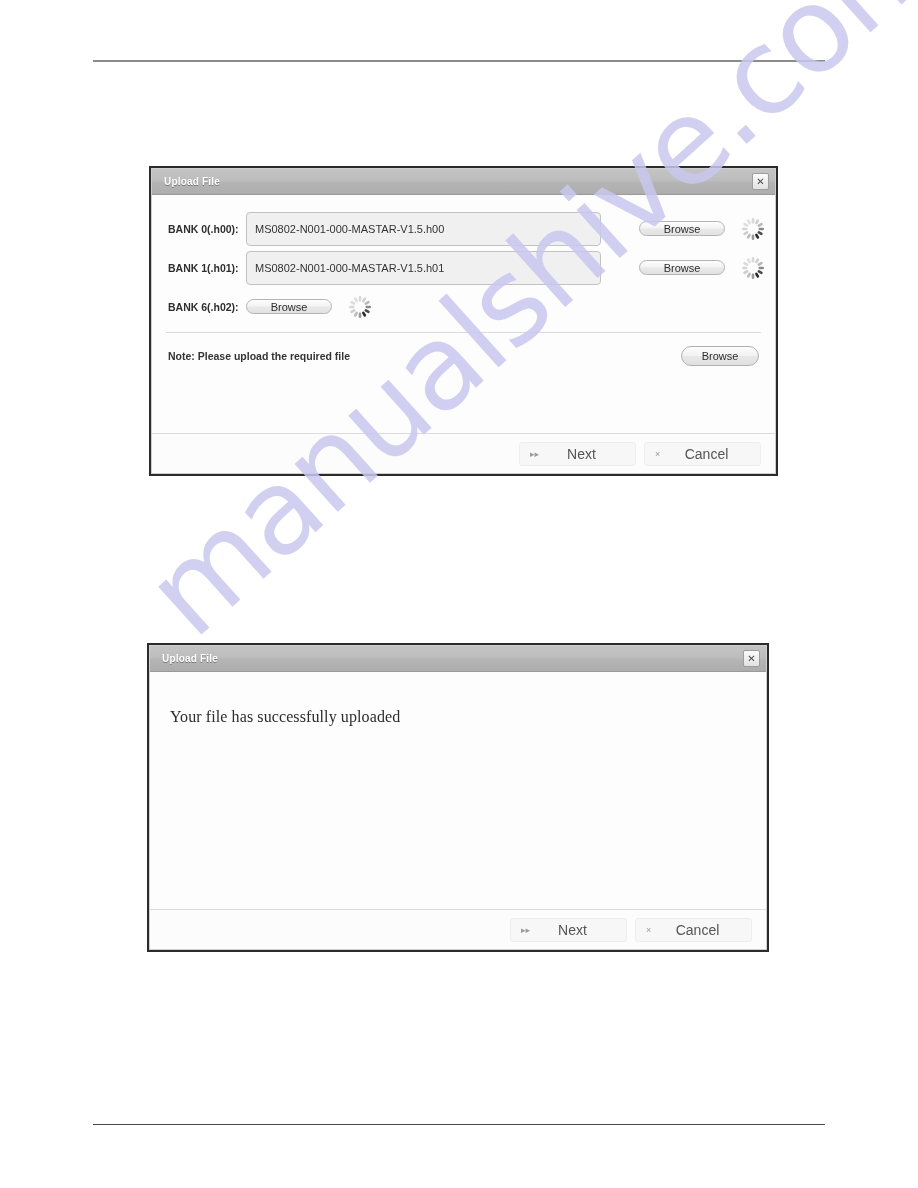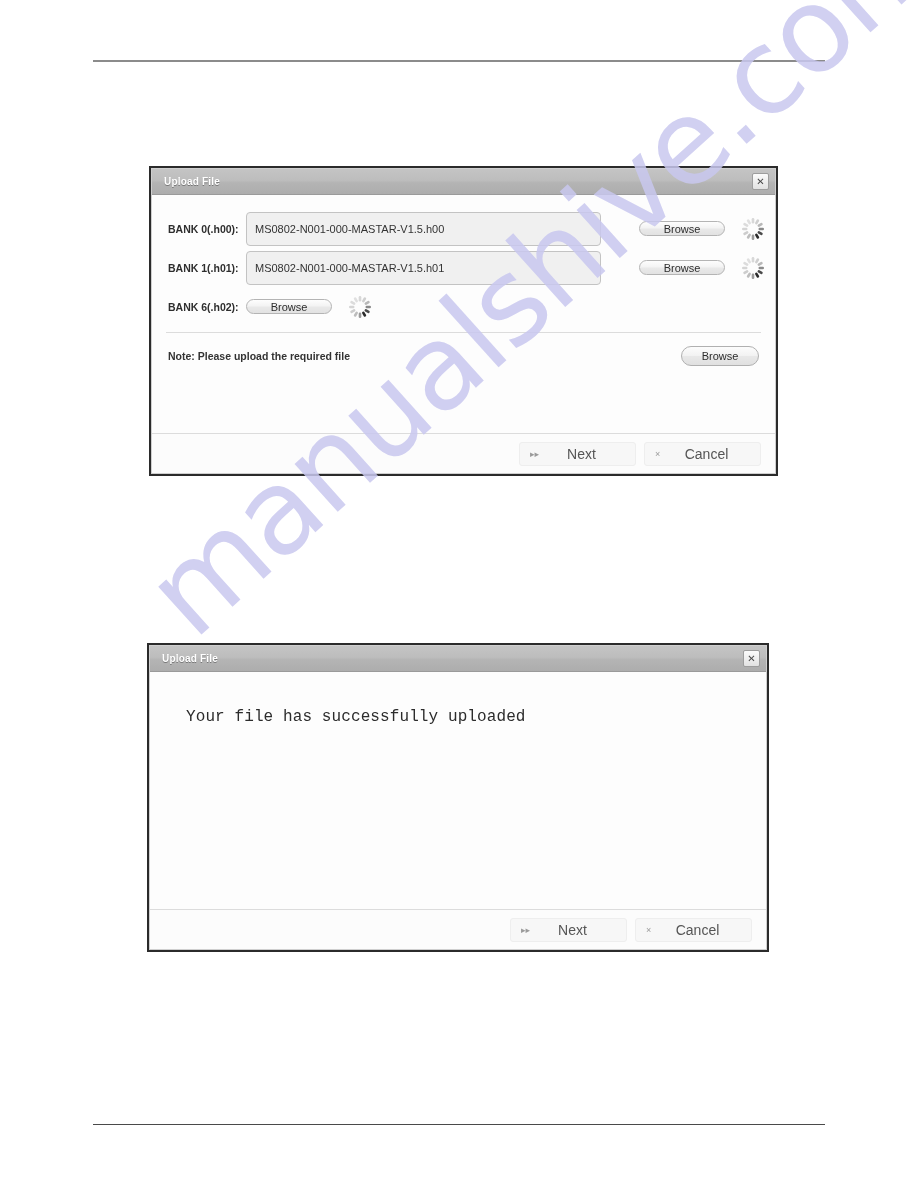--- a/index.html
+++ b/index.html
@@ -185,24 +185,24 @@
     background: linear-gradient(to bottom, #fcfcfc 0%, #f2f2f2 48%, #e8e8e8 52%, #e0e0e0 100%);
     font-family: "Liberation Sans", sans-serif;
     font-size: 11px;
     color: #2d2d2d;
     cursor: pointer;
     box-sizing: border-box;
   }
 
   
   .success-msg {
-    font-family: Liberation Mono, monospace;
+    font-family: Liberation Serif, serif;
     font-size: 16px;
     color: #2c2c2c;
-    padding: 22px 0 0 36px;
+    padding: 22px 0 0 20px;
     letter-spacing: 0.1px;
   }
 
   
   .dialog-footer {
     position: absolute;
     left: 0;
     right: 0;
     bottom: 0;
     height: 40px;

